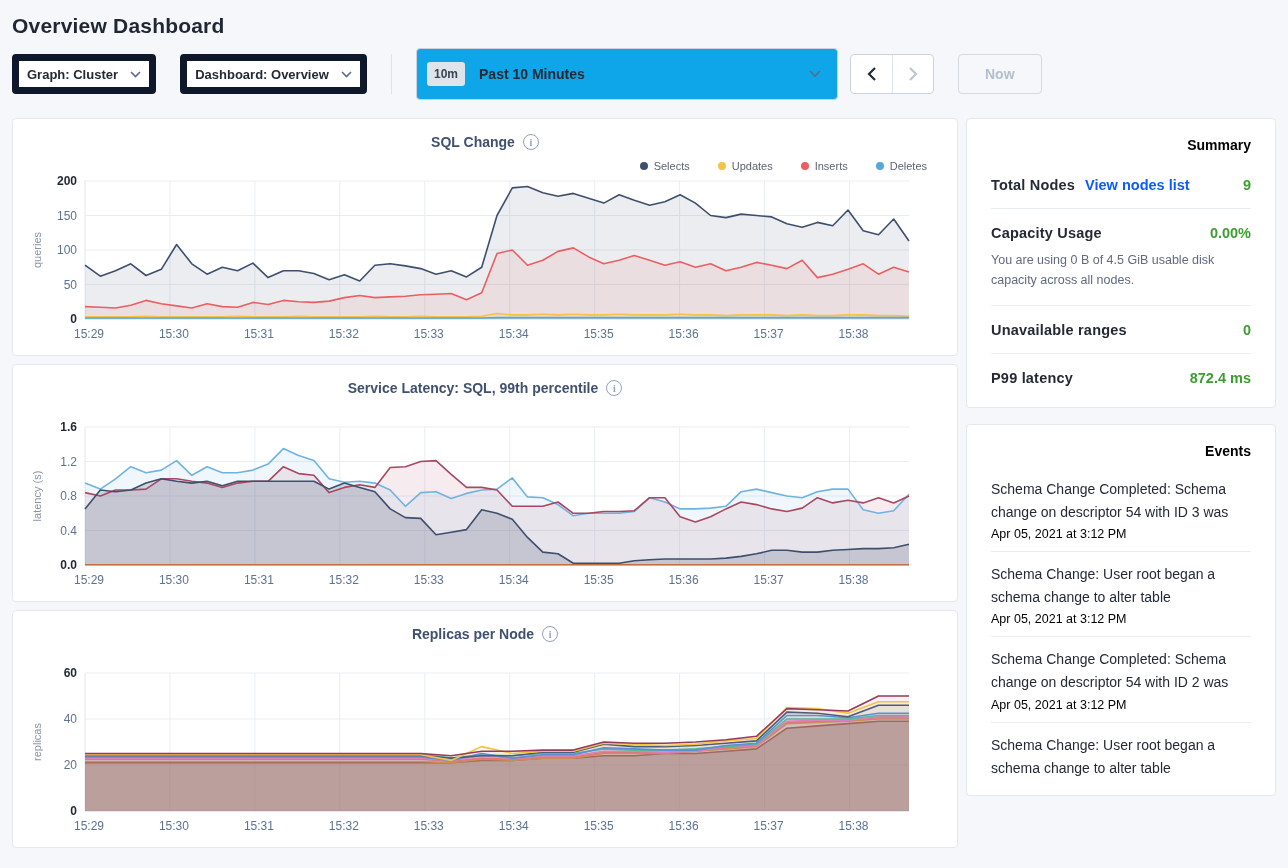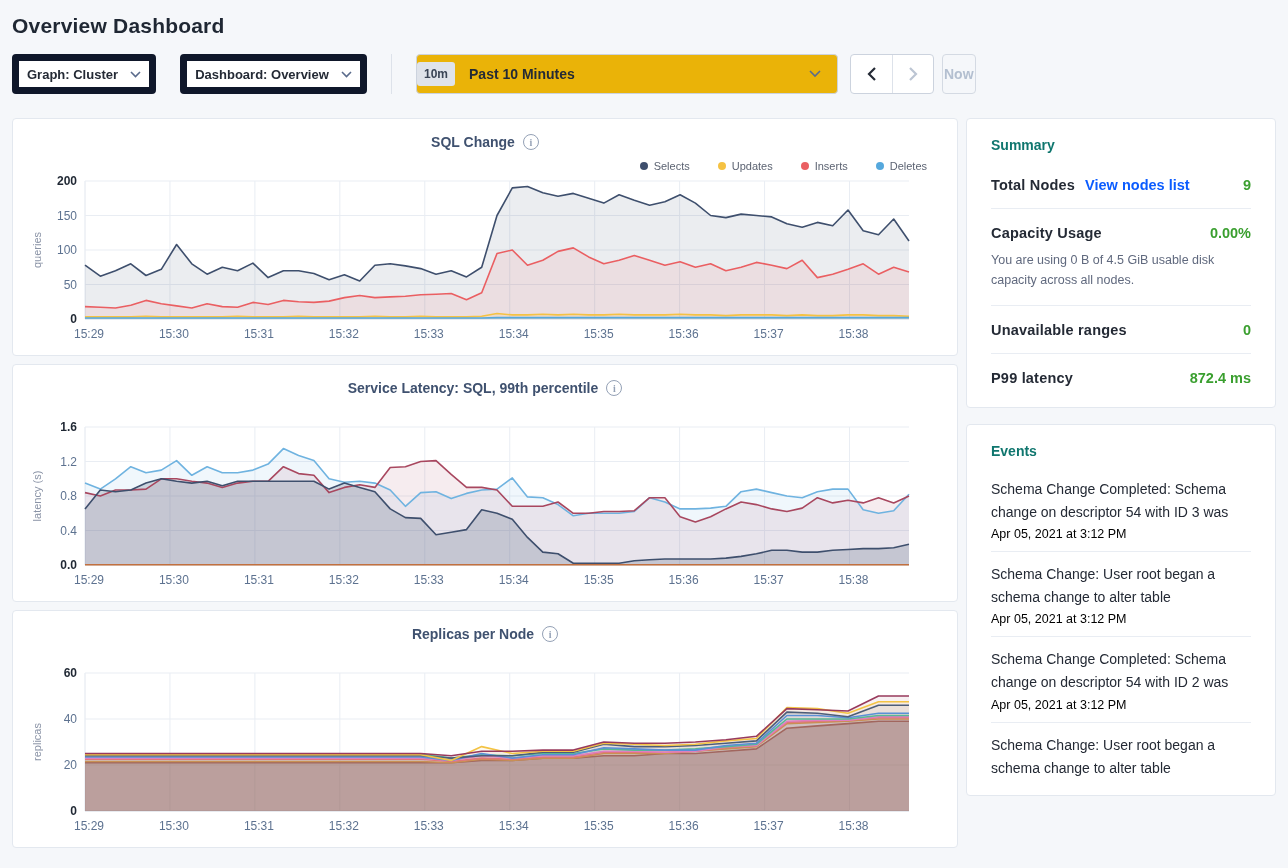--- a/index.html
+++ b/index.html
@@ -16,31 +16,31 @@
   .toolbar { display:flex; align-items:center; margin:10px 12px 0 12px; height:40px; }
   .dropdown {
     height:40px; background:#fff; border:7px solid #0f172a; border-radius:4px;
     display:flex; align-items:center; justify-content:center; gap:12px;
     font-size:13px; font-weight:700; color:#242a35; cursor:pointer;
   }
   .dd-graph { width:144px; }
   .dd-dashboard { width:187px; margin-left:24px; }
   .vdivider { width:1px; height:40px; background:#dde2ea; margin:0 24px; }
   .time-picker {
-    width:422px; height:40px; background:#eab308; border:1px solid #ccd3de; border-radius:4px;
-    display:flex; align-items:center; padding:0 16px 0 0; gap:14px; cursor:pointer;
+    width:422px; height:52px; background:#0ea5e9; border:1px solid #ccd3de; border-radius:4px;
+    display:flex; align-items:center; padding:0 16px 0 10px; gap:14px; cursor:pointer;
   }
   .badge-10m { background:#dfe3ea; border-radius:3px; font-size:12px; font-weight:700; color:#394455; padding:5px 7px; }
   .time-label { font-size:14px; font-weight:700; color:#242a35; }
   .time-picker .chev { margin-left:auto; }
   .arrow-group { margin-left:12px; display:flex; border:1px solid #ccd3de; border-radius:4px; background:#fff; height:40px; overflow:hidden; }
   .arrow-btn { width:41px; height:100%; display:flex; align-items:center; justify-content:center; cursor:pointer; }
   .arrow-btn + .arrow-btn { border-left:1px solid #dde2ea; }
   .now-btn {
-    margin-left:8px; height:40px; padding:0 1px; border:1px solid #d4dae3; border-radius:4px;
+    margin-left:24px; height:40px; padding:0 26px; border:1px solid #d4dae3; border-radius:4px;
     background:transparent; color:#b3bfd0; font-weight:700; font-size:14px;
     display:flex; align-items:center; font-family:"Liberation Sans", sans-serif;
   }
 
   
   .content { display:flex; margin:24px 12px 0 12px; gap:8px; align-items:flex-start; }
   .left-col { width:946px; }
   .right-col { width:310px; }
   .panel { background:#fff; border:1px solid #e3e8ef; border-radius:4px; }
 
@@ -53,21 +53,21 @@
     color:#94a1b6; font-size:10px; font-weight:700; display:flex; align-items:center; justify-content:center;
     font-family:"Liberation Serif", serif; cursor:default;
   }
   .legend-row { position:absolute; top:41px; right:30px; display:flex; gap:28px; }
   .legend-item { display:flex; align-items:center; gap:6px; font-size:11px; color:#5c6372; }
   .legend-dot { width:8px; height:8px; border-radius:50%; }
   .chart-svg-holder { position:absolute; left:14px; top:54px; }
 
   
   .summary-panel { padding:18px 24px 6px 24px; }
-  .side-title { text-align:left; font-size:14px; font-weight:700; color:#0f766e; padding-bottom:8px; }
+  .side-title { text-align:right; font-size:14px; font-weight:700; color:#000000; padding-bottom:8px; }
   .srow { padding:16px 0 15px 0; border-bottom:1px solid #e9edf3; display:flex; align-items:baseline; flex-wrap:wrap; }
   .srow:last-child { border-bottom:none; }
   .srow-label { font-size:14.5px; font-weight:700; color:#242a35; letter-spacing:.2px; }
   .srow-value { font-size:14.5px; font-weight:700; color:#3a9f2f; margin-left:auto; }
   .nodes-link { font-size:14.5px; font-weight:700; color:#0b5cff; margin-left:10px; cursor:pointer; text-decoration:none; }
   .srow-desc { width:100%; font-size:12.5px; font-weight:400; color:#60697e; line-height:1.6; margin-top:9px; }
 
   
   .events-panel { margin-top:16px; padding:18px 24px; height:372px; overflow:hidden; }
   .event-item { padding:11px 0 10px 0; border-bottom:1px solid #e9edf3; cursor:pointer; }

